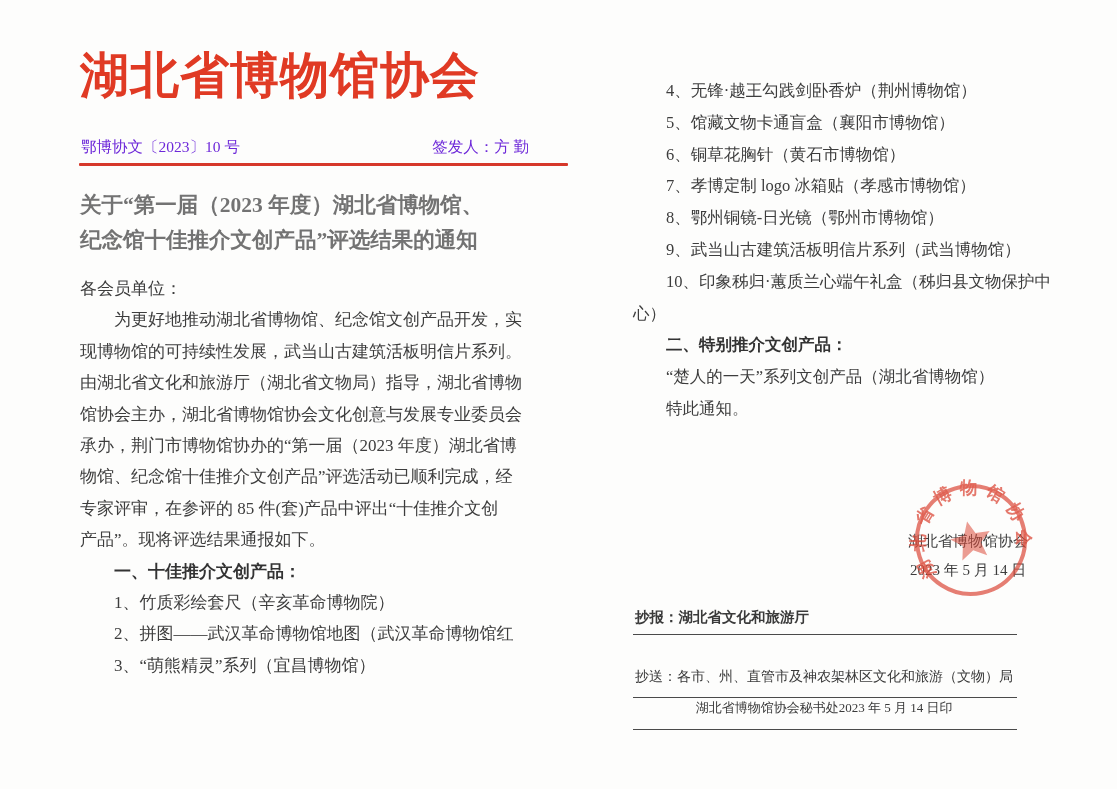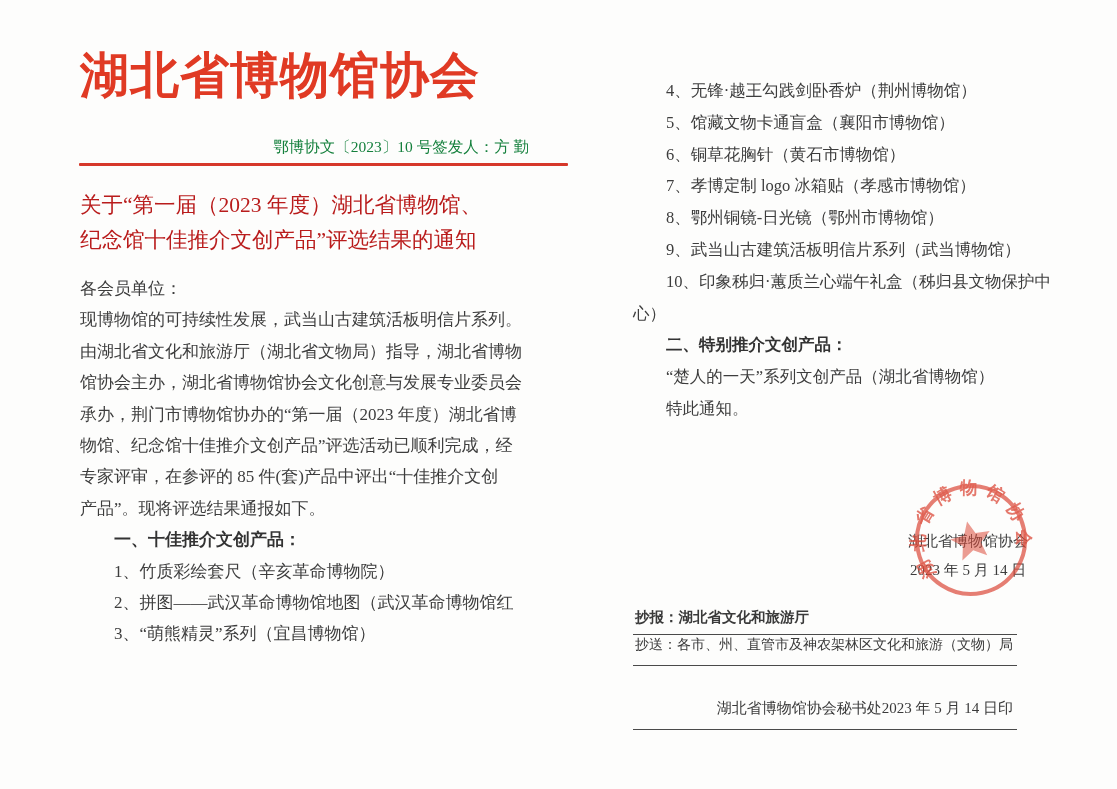--- a/index.html
+++ b/index.html
@@ -22,40 +22,40 @@
     letter-spacing: 1px;
     line-height: 64px;
     color: #e03a24;
     white-space: nowrap;
   }
   .doc-row {
     position: absolute;
     left: 81px; top: 137px;
     width: 448px;
     display: flex;
-    justify-content: flex-end;
+    justify-content: space-between;
     font-size: 15.5px;
-    color: #15803d;
+    color: #6d28d9;
     white-space: nowrap;
   }
   .red-rule {
     position: absolute;
     left: 79px; top: 163px;
     width: 489px; height: 3px;
     background: #d6382a;
     border-radius: 1px;
   }
   .notice-title {
     position: absolute;
     left: 80px; top: 188px;
     width: 490px;
     font-size: 21.5px;
-    font-weight: 400;
+    font-weight: 700;
     line-height: 34.5px;
-    color: #b91c1c;
+    color: #737373;
     white-space: nowrap;
   }
   .left-body {
     position: absolute;
     left: 80px; top: 273px;
     width: 492px;
     font-size: 17px;
     line-height: 31.4px;
   }
   .left-body div, .right-body div { white-space: nowrap; }
@@ -92,26 +92,25 @@
     left: 633px; top: 607px;
     width: 384px;
     color: #3a3a3a;
   }
   .footer-row {
     border-bottom: 1.5px solid #4a4a4a;
     white-space: nowrap;
     padding-left: 2px;
   }
   .footer-row.r1 { height: 25.5px; font-size: 14.5px; padding-top: 1px; font-weight: bold; }
-  .footer-row.r2 { height: 29.5px; font-size: 14px; padding-top: 1px; }
+  .footer-row.r2 { height: 29.5px; font-size: 14px; padding-top: 1px; margin-top: 32px; }
   .footer-row.r3 {
-    height: 29.5px; font-size: 15px; padding-top: 1px;
-    display: flex; justify-content: flex-end;
+    height: 29.5px; font-size: 13px; padding-top: 1px;
+    display: flex; justify-content: center;
     padding-right: 4px;
-    margin-top: 32px;
   }
 </style>
 </head>
 <body>
 
 <div class="scan-page">
 
   <div class="org-title">湖北省博物馆协会</div>
 
   <div class="doc-row">
@@ -121,20 +120,21 @@
 
   <div class="red-rule"></div>
 
   <div class="notice-title">
     <div>关于“第一届（2023 年度）湖北省博物馆、</div>
     <div>纪念馆十佳推介文创产品”评选结果的通知</div>
   </div>
 
   <div class="left-body">
     <div>各会员单位：</div>
+    <div>　　为更好地推动湖北省博物馆、纪念馆文创产品开发，实</div>
     <div>现博物馆的可持续性发展，武当山古建筑活板明信片系列。</div>
     <div>由湖北省文化和旅游厅（湖北省文物局）指导，湖北省博物</div>
     <div>馆协会主办，湖北省博物馆协会文化创意与发展专业委员会</div>
     <div>承办，荆门市博物馆协办的“第一届（2023 年度）湖北省博</div>
     <div>物馆、纪念馆十佳推介文创产品”评选活动已顺利完成，经</div>
     <div>专家评审，在参评的 85 件(套)产品中评出“十佳推介文创</div>
     <div>产品”。现将评选结果通报如下。</div>
     <div class="bold">　　一、十佳推介文创产品：</div>
     <div>　　1、竹质彩绘套尺（辛亥革命博物院）</div>
     <div>　　2、拼图——武汉革命博物馆地图（武汉革命博物馆红</div>

